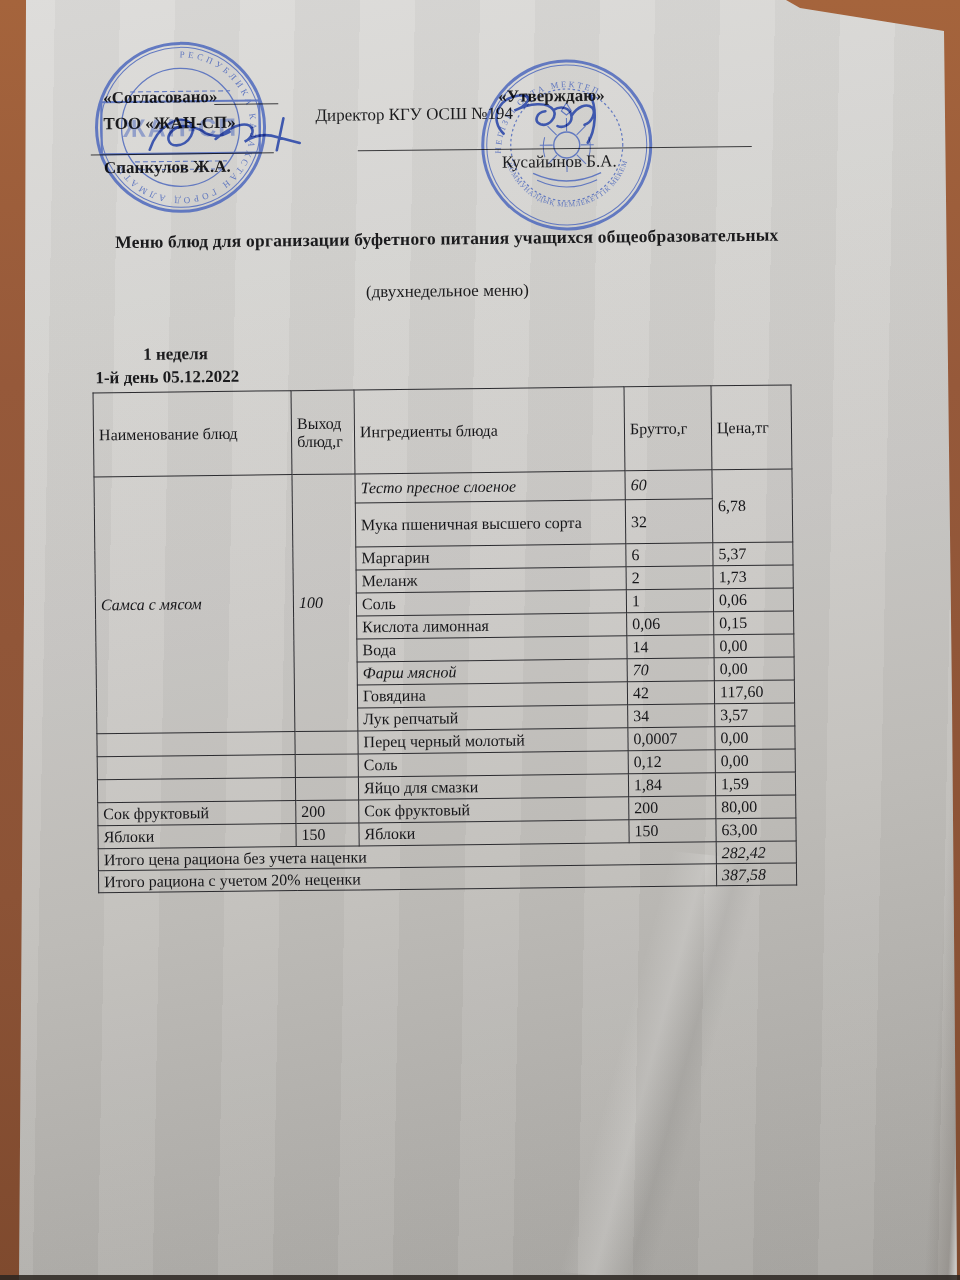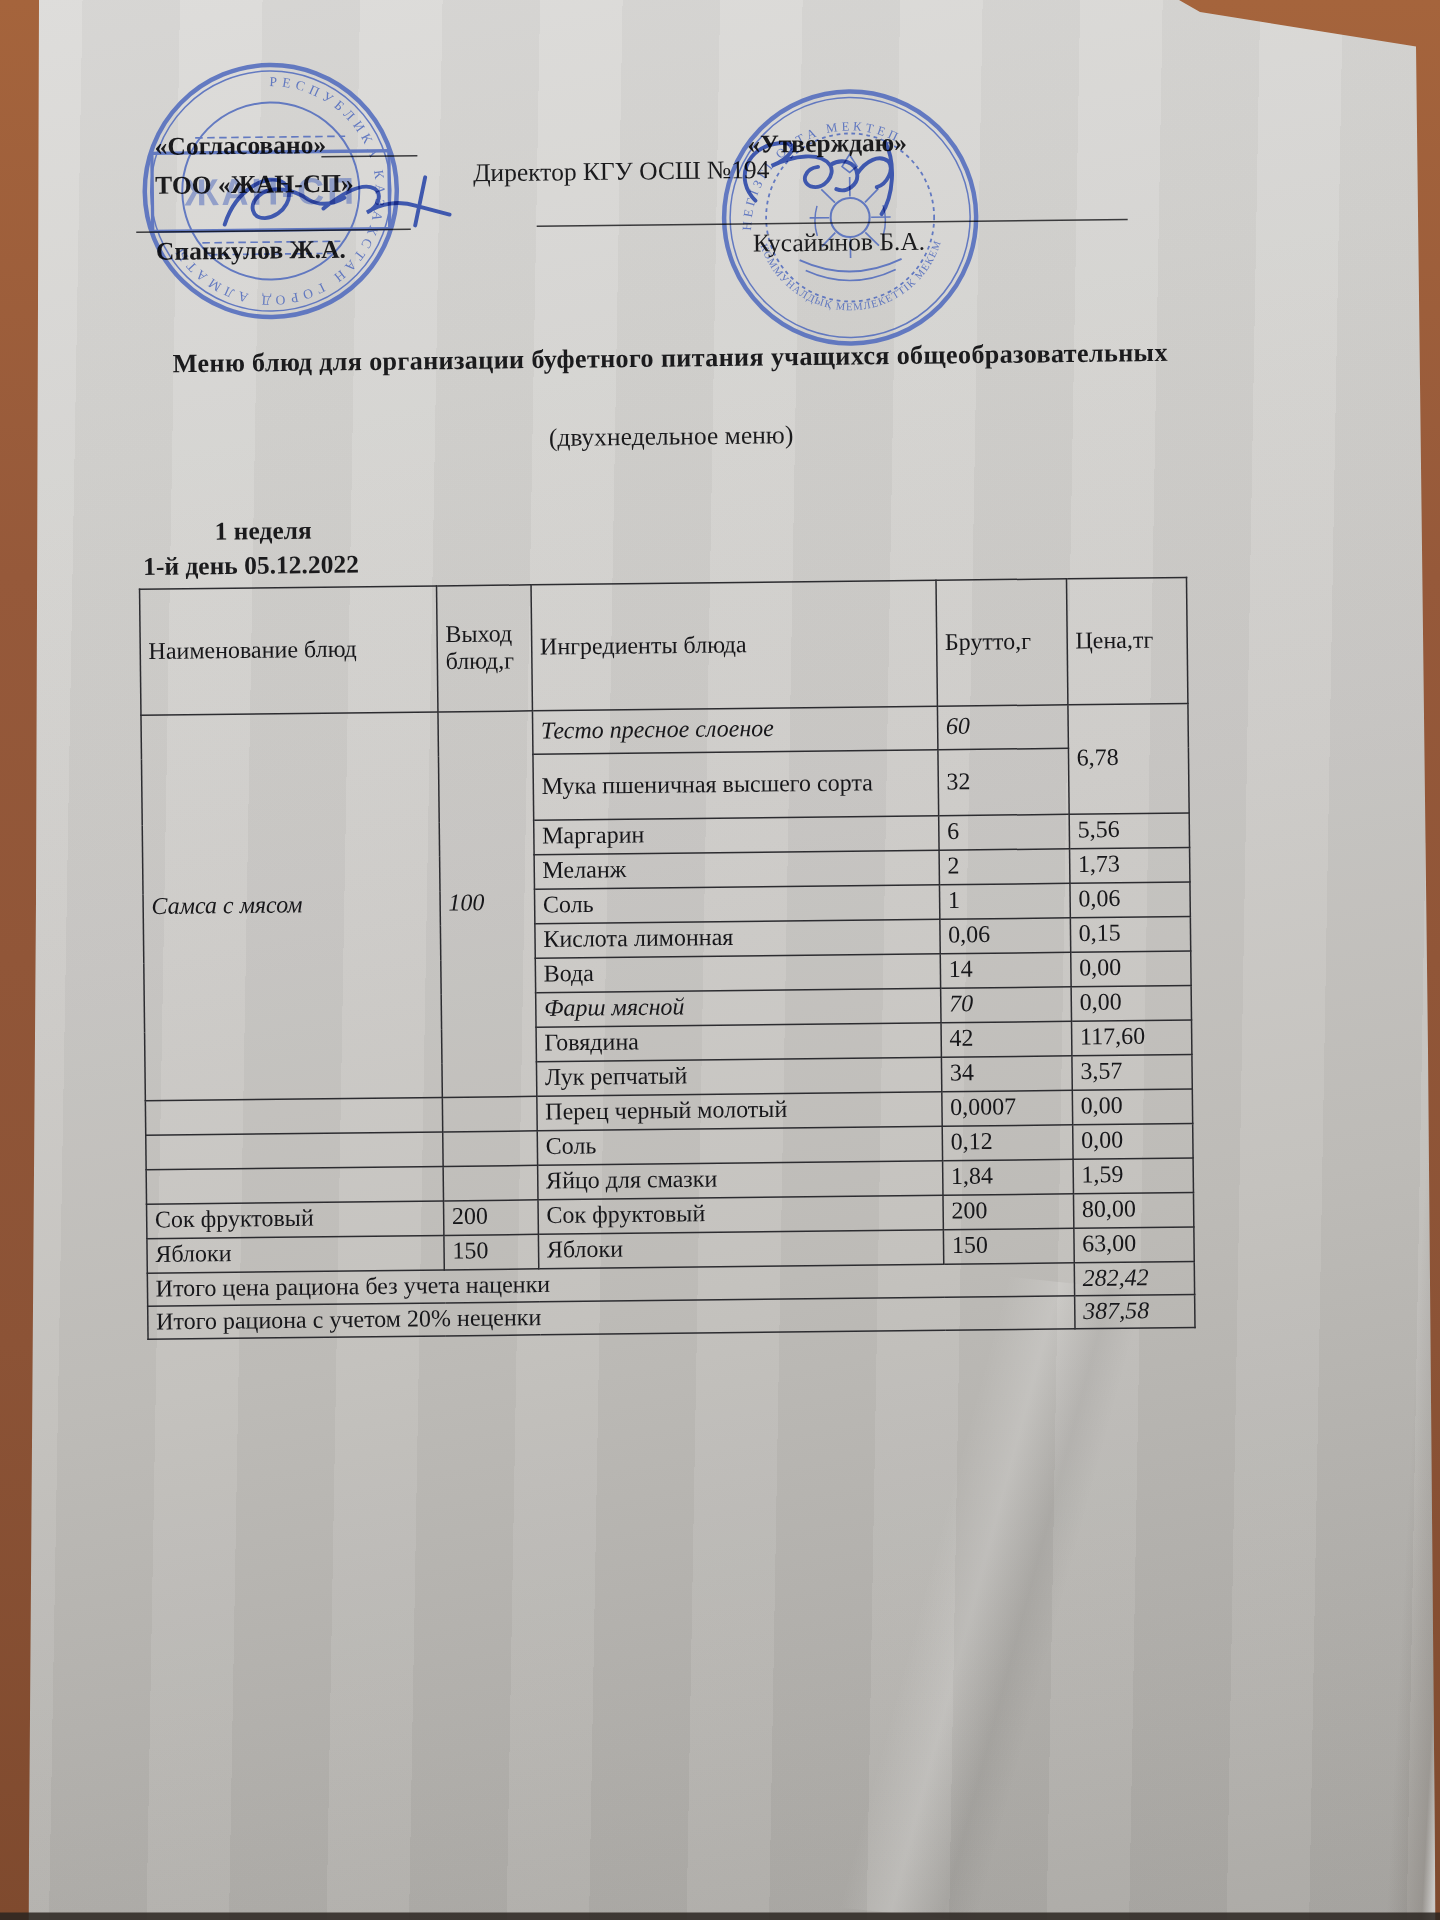--- a/index.html
+++ b/index.html
@@ -171,21 +171,21 @@
           <td class="num">60</td>
           <td class="num" rowspan="2" style="font-style:normal">6,78</td>
         </tr>
         <tr style="height:44px">
           <td>Мука пшеничная высшего сорта</td>
           <td class="num">32</td>
         </tr>
         <tr style="height:23px">
           <td>Маргарин</td>
           <td class="num">6</td>
-          <td class="num">5,56</td>
+          <td class="num">5,37</td>
         </tr>
         <tr style="height:23px">
           <td>Меланж</td>
           <td class="num">2</td>
           <td class="num">1,73</td>
         </tr>
         <tr style="height:23px">
           <td>Соль</td>
           <td class="num">1</td>
           <td class="num">0,06</td>

